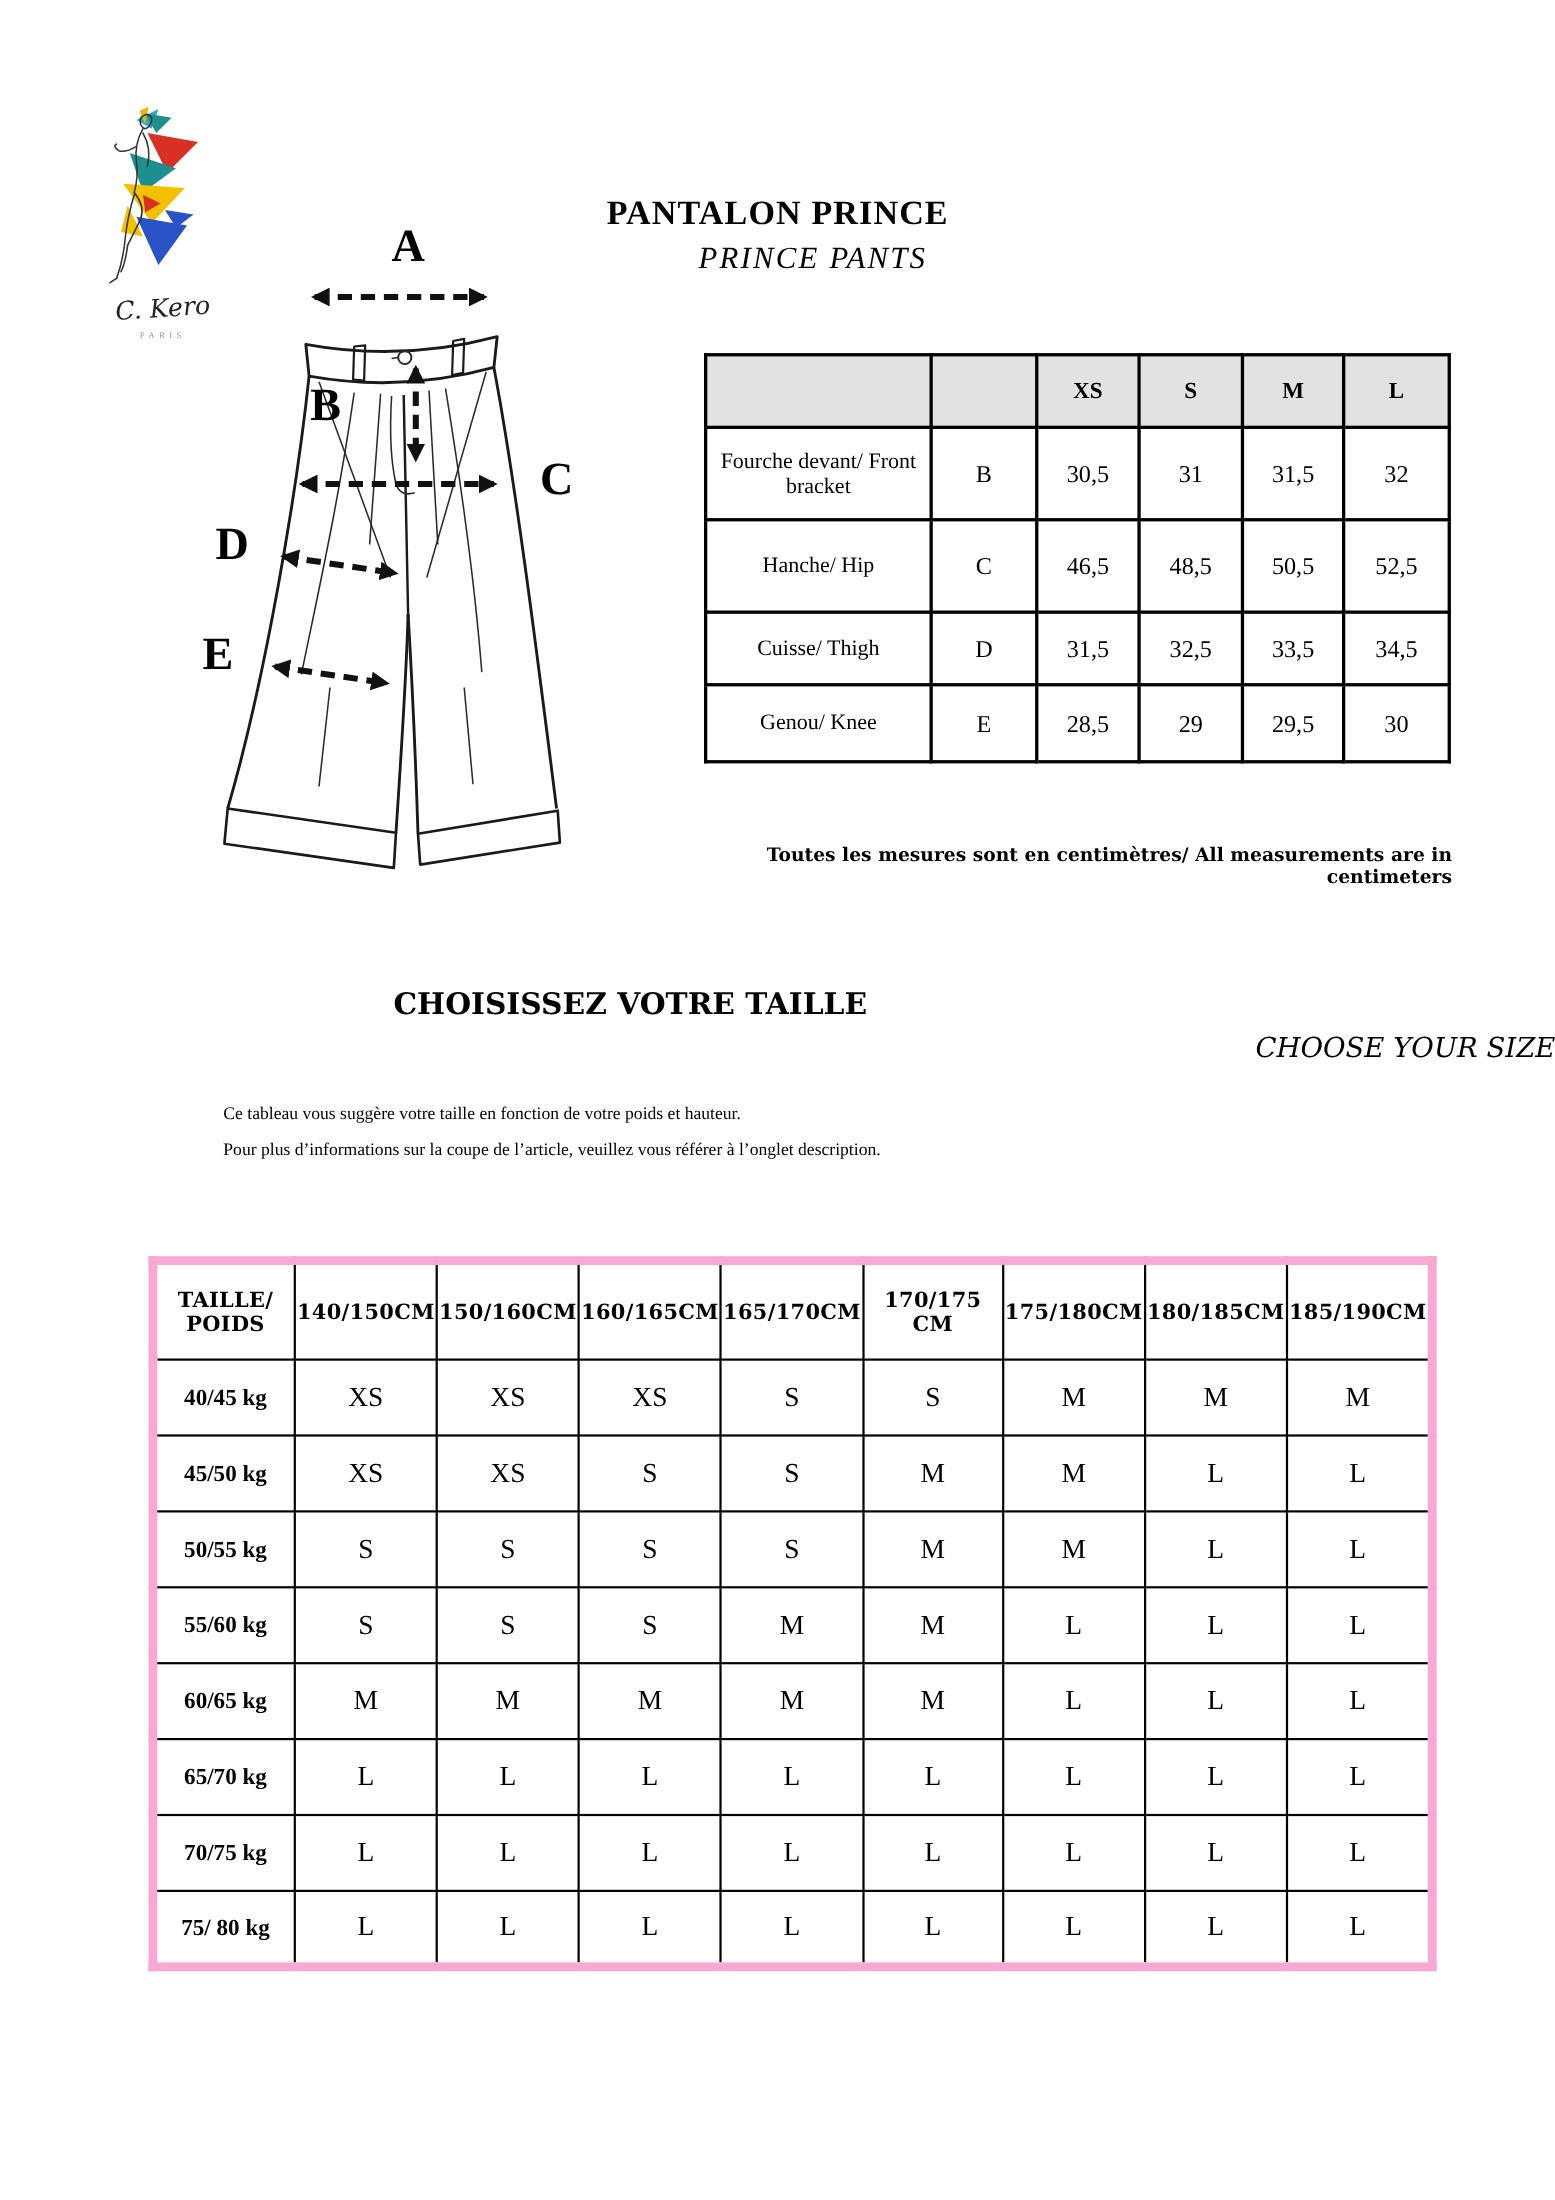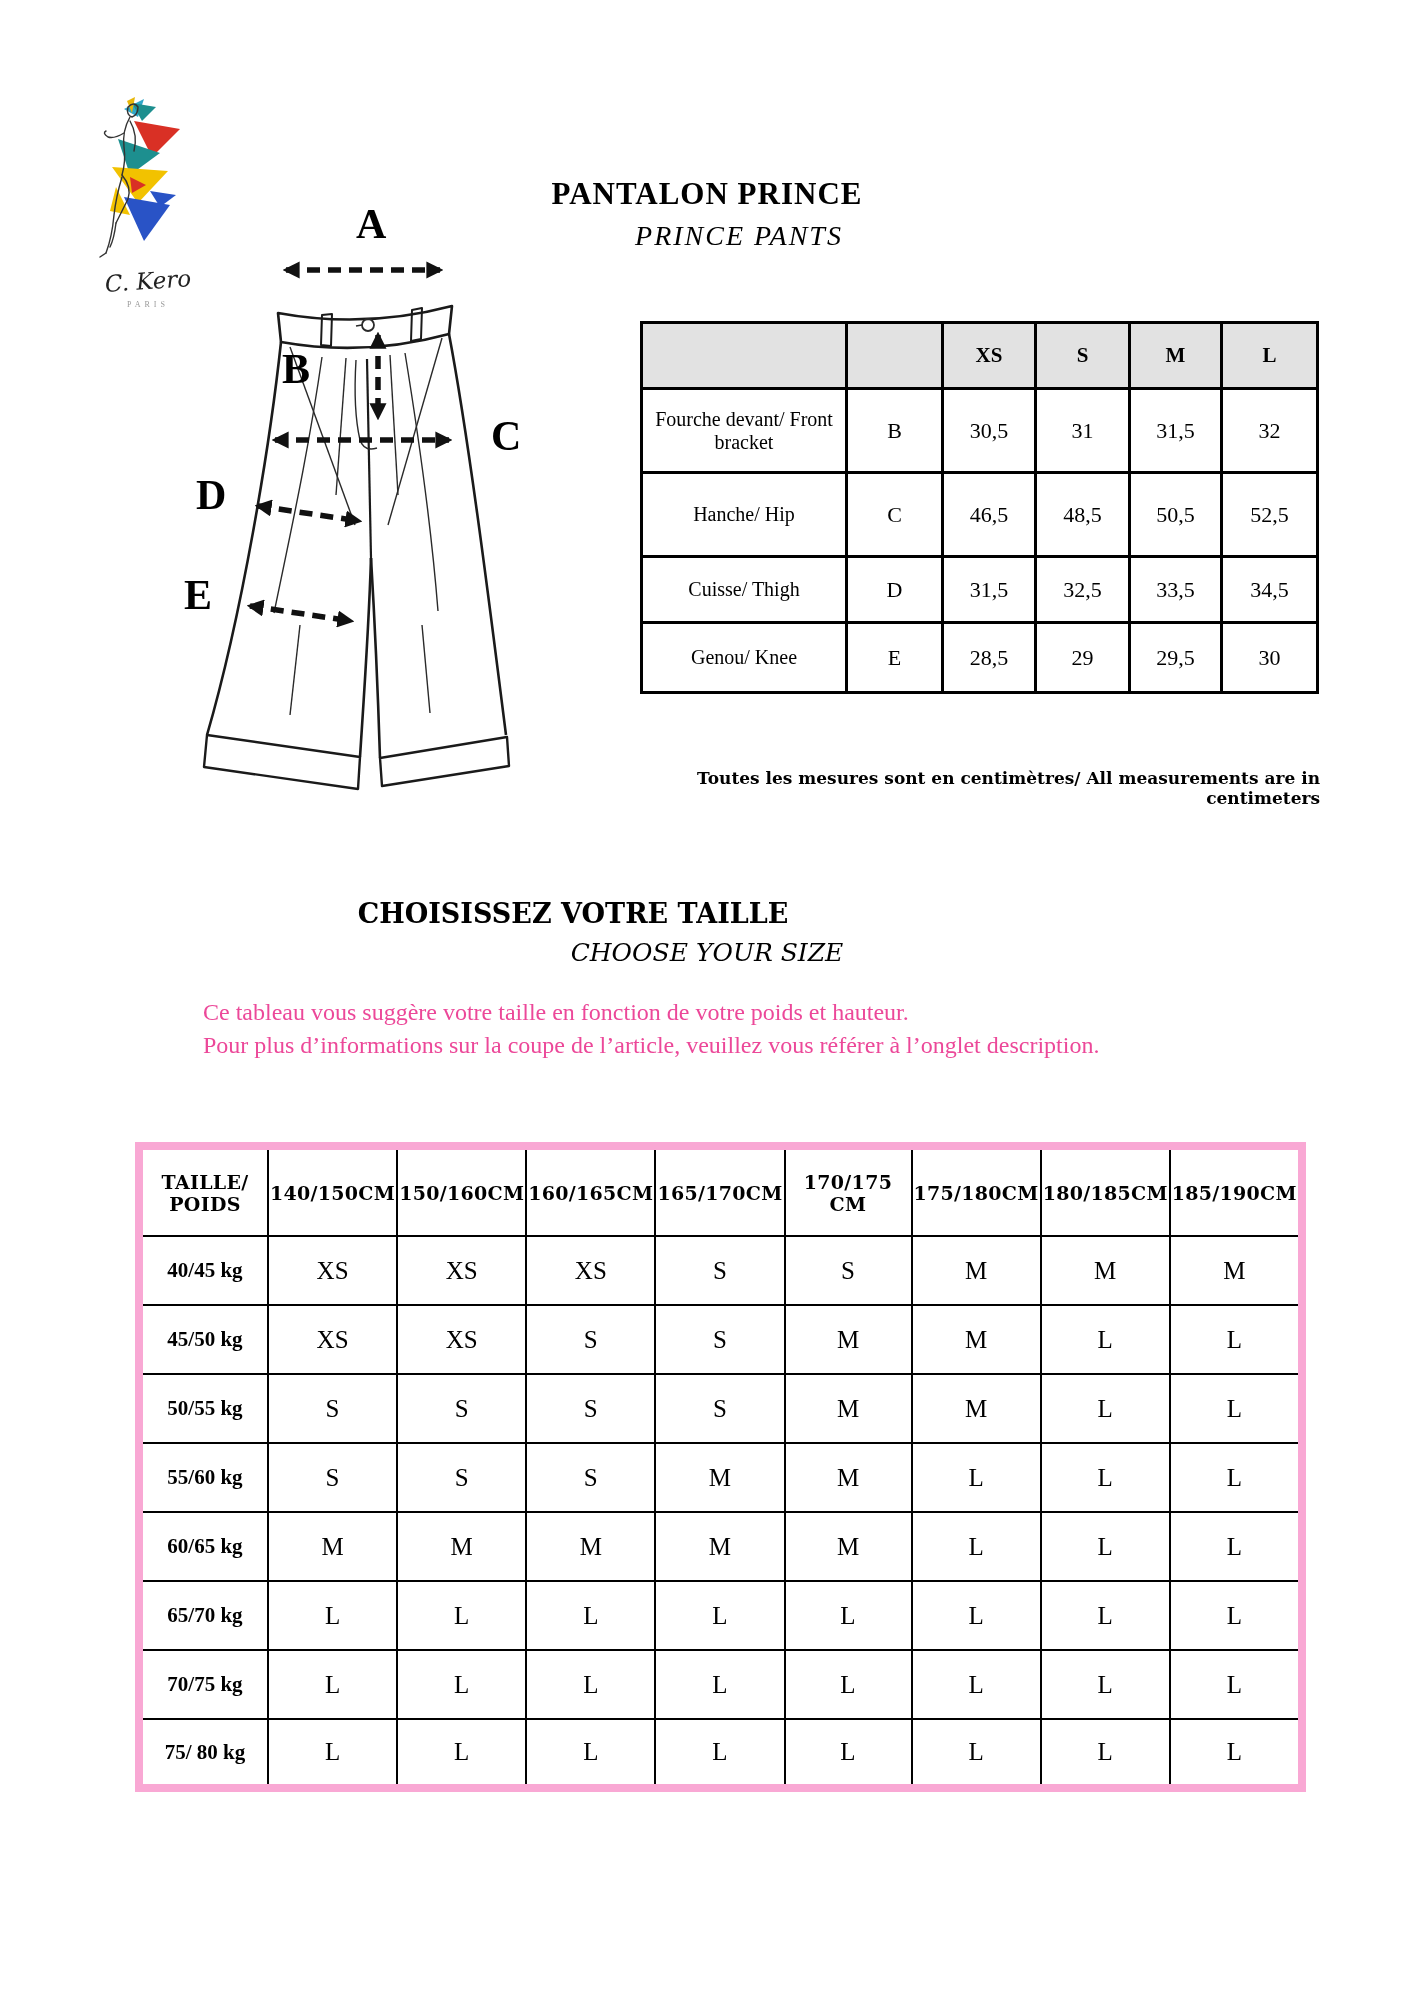--- a/index.html
+++ b/index.html
@@ -36,24 +36,24 @@
   .mtable th,.mtable td{border:3px solid #000;text-align:center;vertical-align:middle;
     padding:0 4px;overflow:hidden;}
   .mtable th{background:#e2e2e2;font-size:21px;font-weight:bold;}
   .mtable td.mlabel{font-size:20px;}
   .mtable td{font-size:22px;}
   .mnote{left:640px;top:768px;width:680px;text-align:right;
     font-size:17px;font-weight:bold;font-family:"DejaVu Serif",serif;}
   
   .sec-title-fr{left:0;top:898px;width:1146px;text-align:center;
     font-size:27px;font-weight:bold;font-family:"DejaVu Serif",serif;}
-  .sec-title-en{left:0;top:938px;width:1414px;text-align:center;
+  .sec-title-en{left:0;top:938px;width:1414px;text-align:right;
     font-size:25px;font-style:italic;font-family:"DejaVu Serif",serif;}
-  .intro-fr{left:203px;top:996px;width:1150px;font-size:24px;line-height:33px;
-    color:#ec4899;}
+  .intro-fr{left:203px;top:996px;width:1150px;font-size:16px;line-height:33px;
+    color:#000000;}
   .outro-en{left:203px;top:1786px;width:1150px;font-size:24px;line-height:33px;
     color:#15171c;}
   
   .swrap{left:135px;top:1098px;}
   .stable{border:8px solid #f9a8d4;font-family:"DejaVu Serif",serif;margin-top:44px;}
   .stable th,.stable td{border:2px solid #000;text-align:center;vertical-align:middle;
     overflow:hidden;}
   .stable th{font-size:19px;font-weight:bold;letter-spacing:0.3px;}
   .stable td.wlabel{font-size:21px;font-weight:bold;}
   .stable td{font-size:25px;font-family:"Liberation Serif","DejaVu Serif",serif;}

